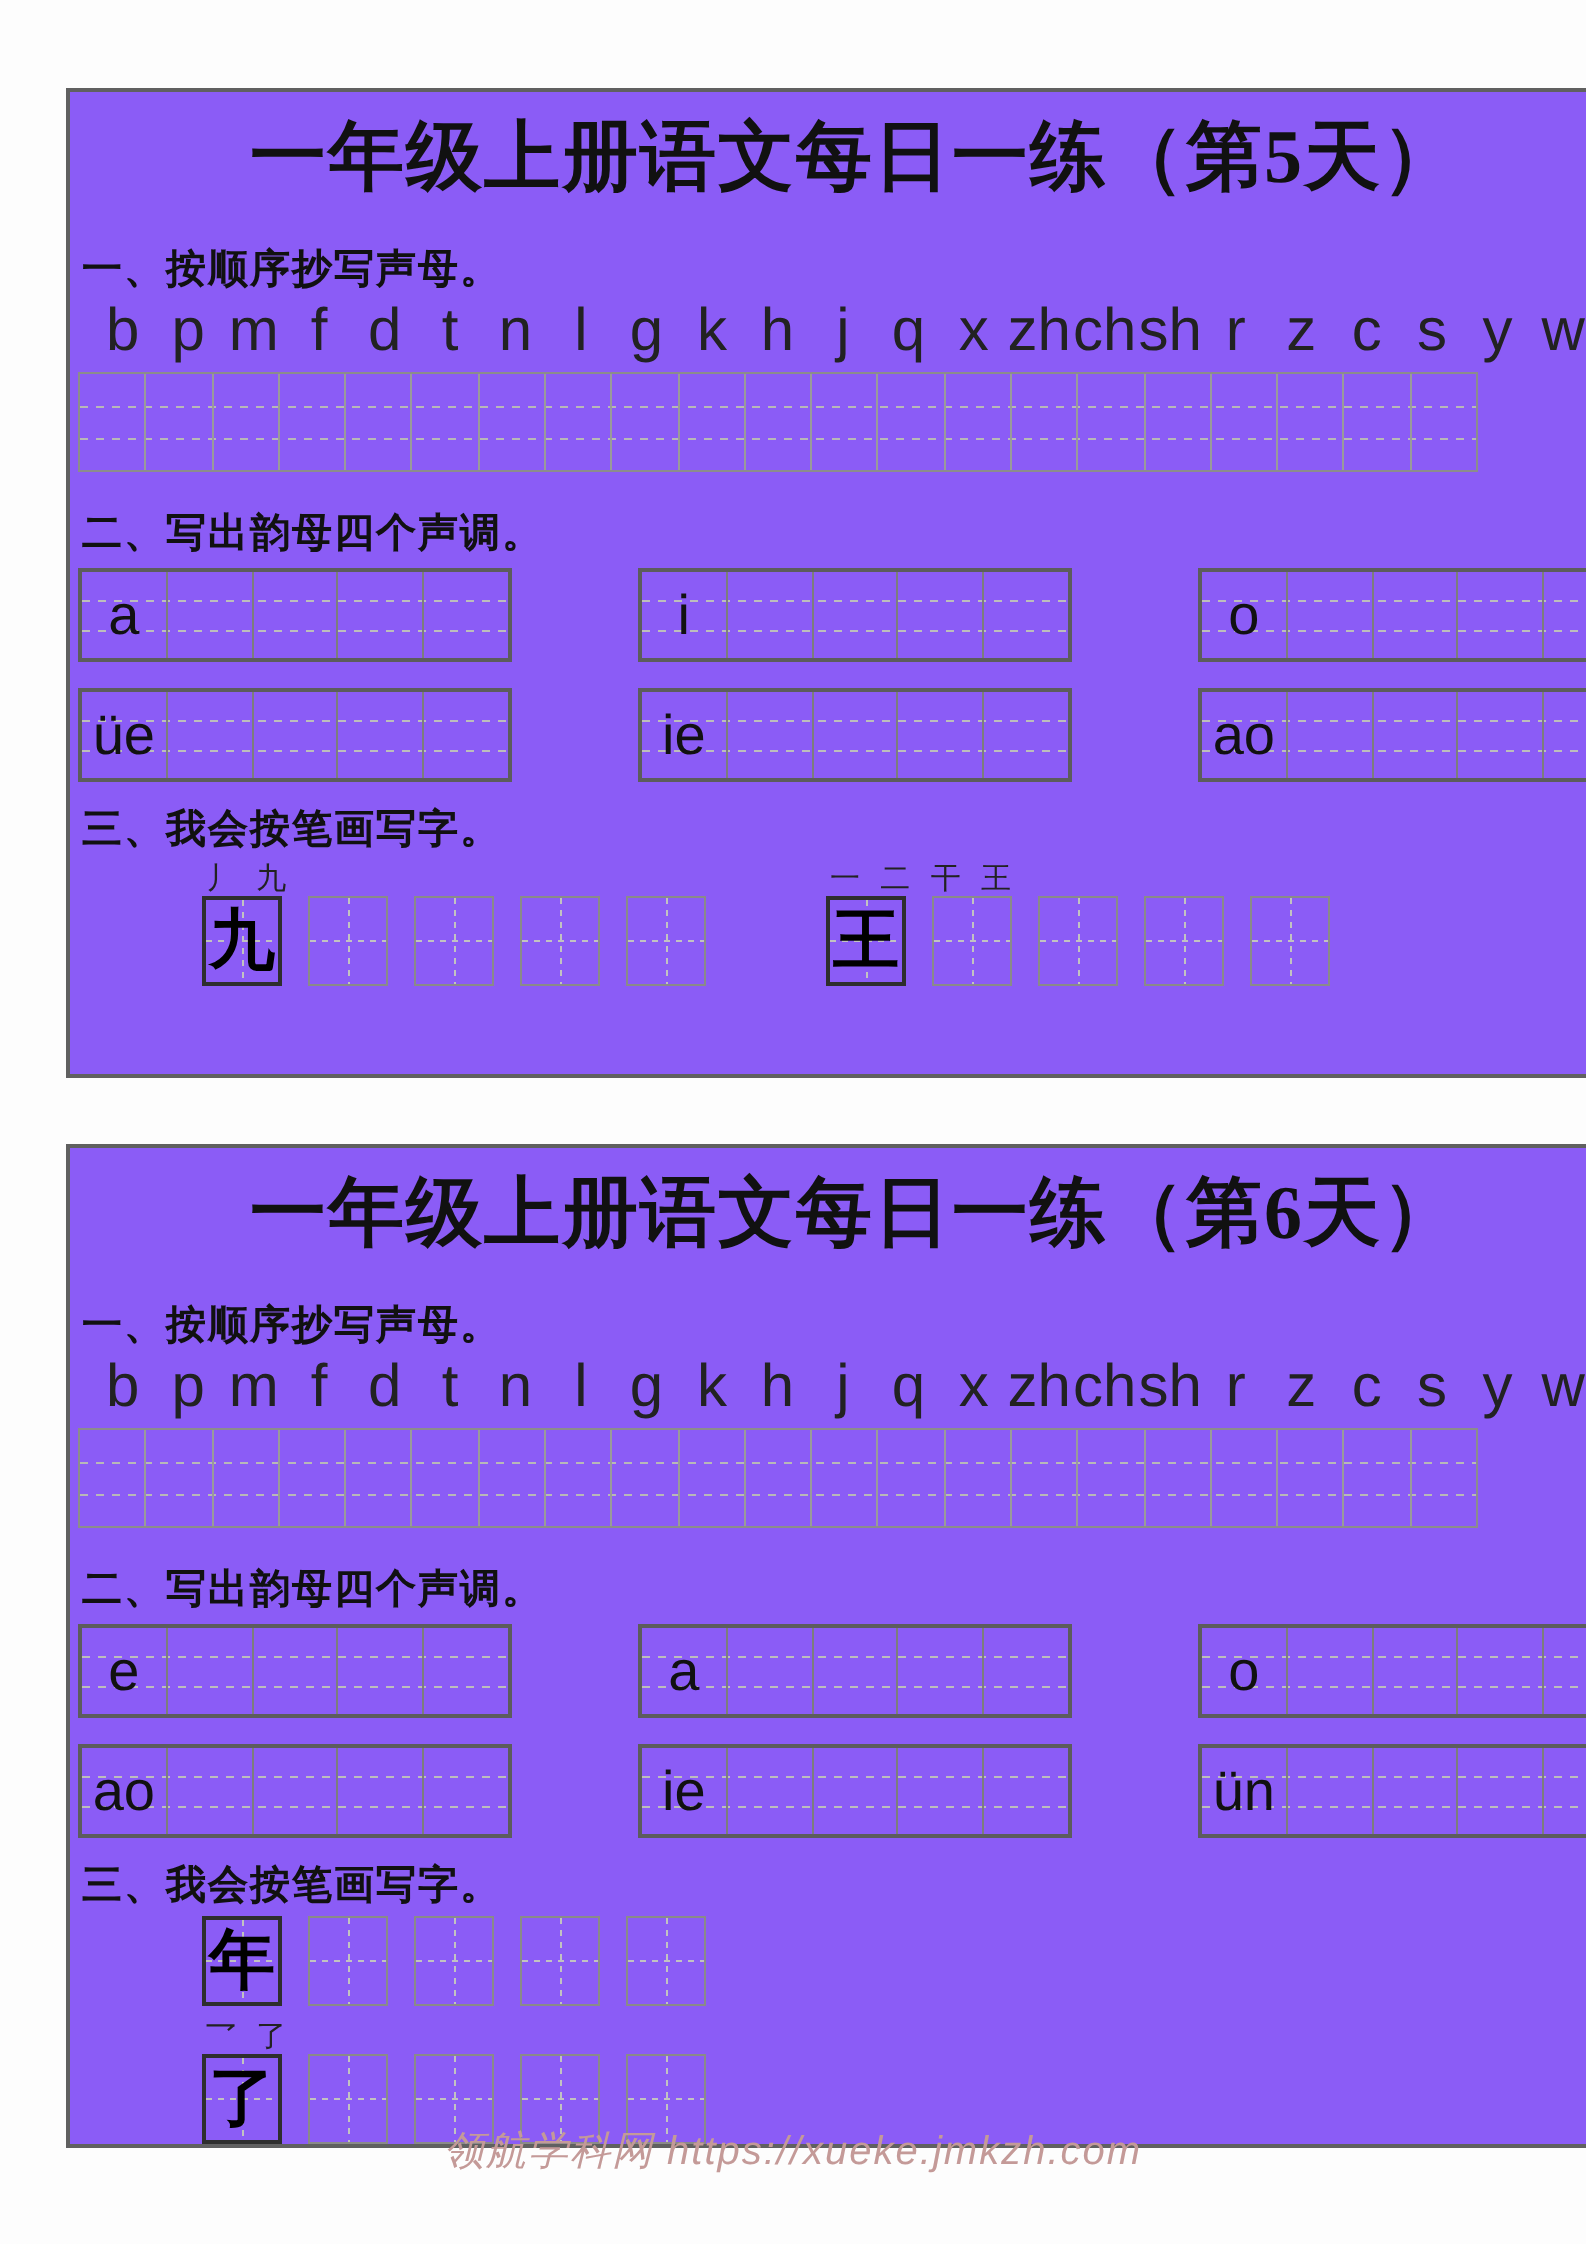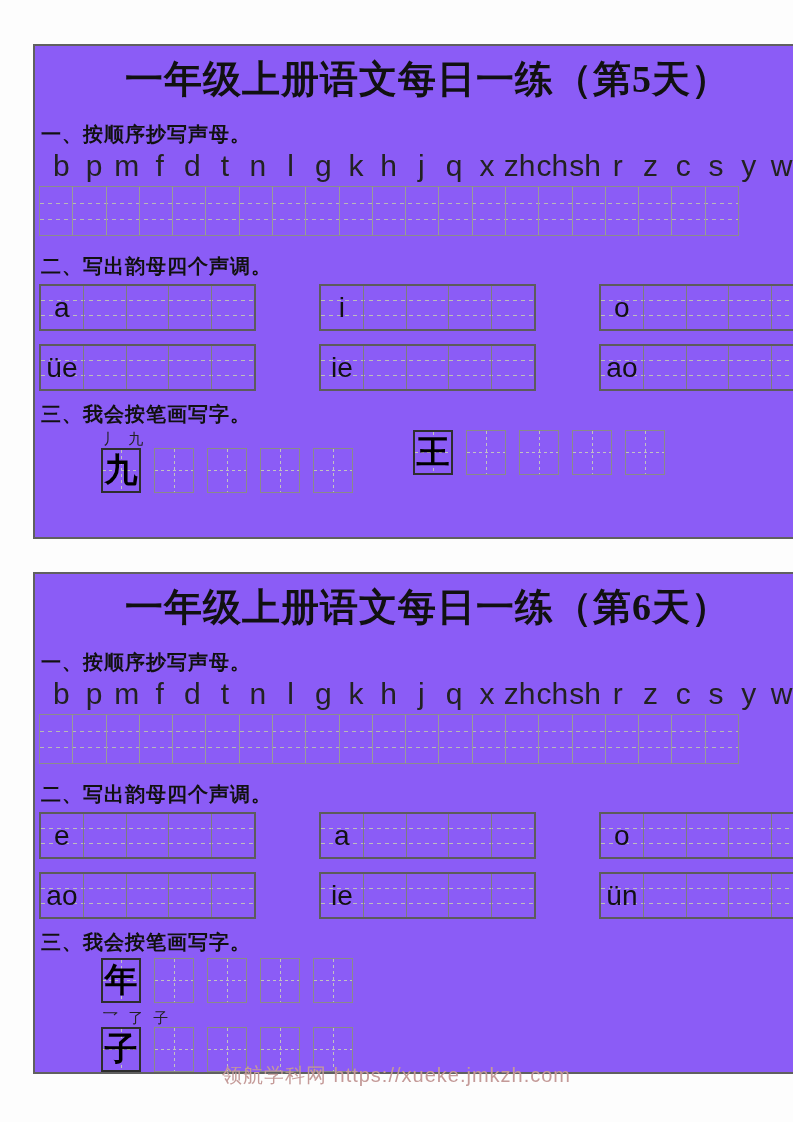--- a/index.html
+++ b/index.html
@@ -71,21 +71,21 @@
     background-position:0 50%,50% 0;
     background-repeat:no-repeat;
   }
   .cbox.first{
     border:2px solid #2e2e2e;display:flex;align-items:center;justify-content:center;
     font-family:"Liberation Serif","DejaVu Serif",serif;
     font-size:33px;font-weight:bold;color:#000;
   }
   .watermark{
     position:absolute;top:1062px;left:0;width:100%;
-    text-align:center;font-size:20px;letter-spacing:1px;
+    text-align:center;font-size:20px;letter-spacing:1px;font-style:italic;
   }
 </style>
 </head>
 <body>
 
 <div class="page">
 
   <section class="card card1">
     <h1 class="title">一年级上册语文每日一练（第5天）</h1>
 
@@ -193,20 +193,21 @@
         <div class="hint">丿 九</div>
         <div class="boxes">
           <div class="cbox first">九</div>
         <div class="cbox"></div>
             <div class="cbox"></div>
             <div class="cbox"></div>
             <div class="cbox"></div>
           </div>
       </div>
       <div class="char-group">
+        <div class="hint">一 二 干 王</div>
         <div class="boxes">
           <div class="cbox first">王</div>
         <div class="cbox"></div>
             <div class="cbox"></div>
             <div class="cbox"></div>
             <div class="cbox"></div>
           </div>
       </div>
     </div>
   </section>
@@ -319,23 +320,23 @@
           <div class="cbox first">年</div>
         <div class="cbox"></div>
             <div class="cbox"></div>
             <div class="cbox"></div>
             <div class="cbox"></div>
           </div>
       </div>
     </div>
     <div class="char-row">
       <div class="char-group">
-        <div class="hint">乛 了 子</div>
+        <div class="hint">乛 了</div>
         <div class="boxes">
-          <div class="cbox first">子</div>
+          <div class="cbox first">了</div>
         <div class="cbox"></div>
             <div class="cbox"></div>
             <div class="cbox"></div>
             <div class="cbox"></div>
           </div>
       </div>
     </div>
   </section>
 
   <div class="watermark" style="color: rgb(196, 154, 152);">领航学科网 https://xueke.jmkzh.com</div>

